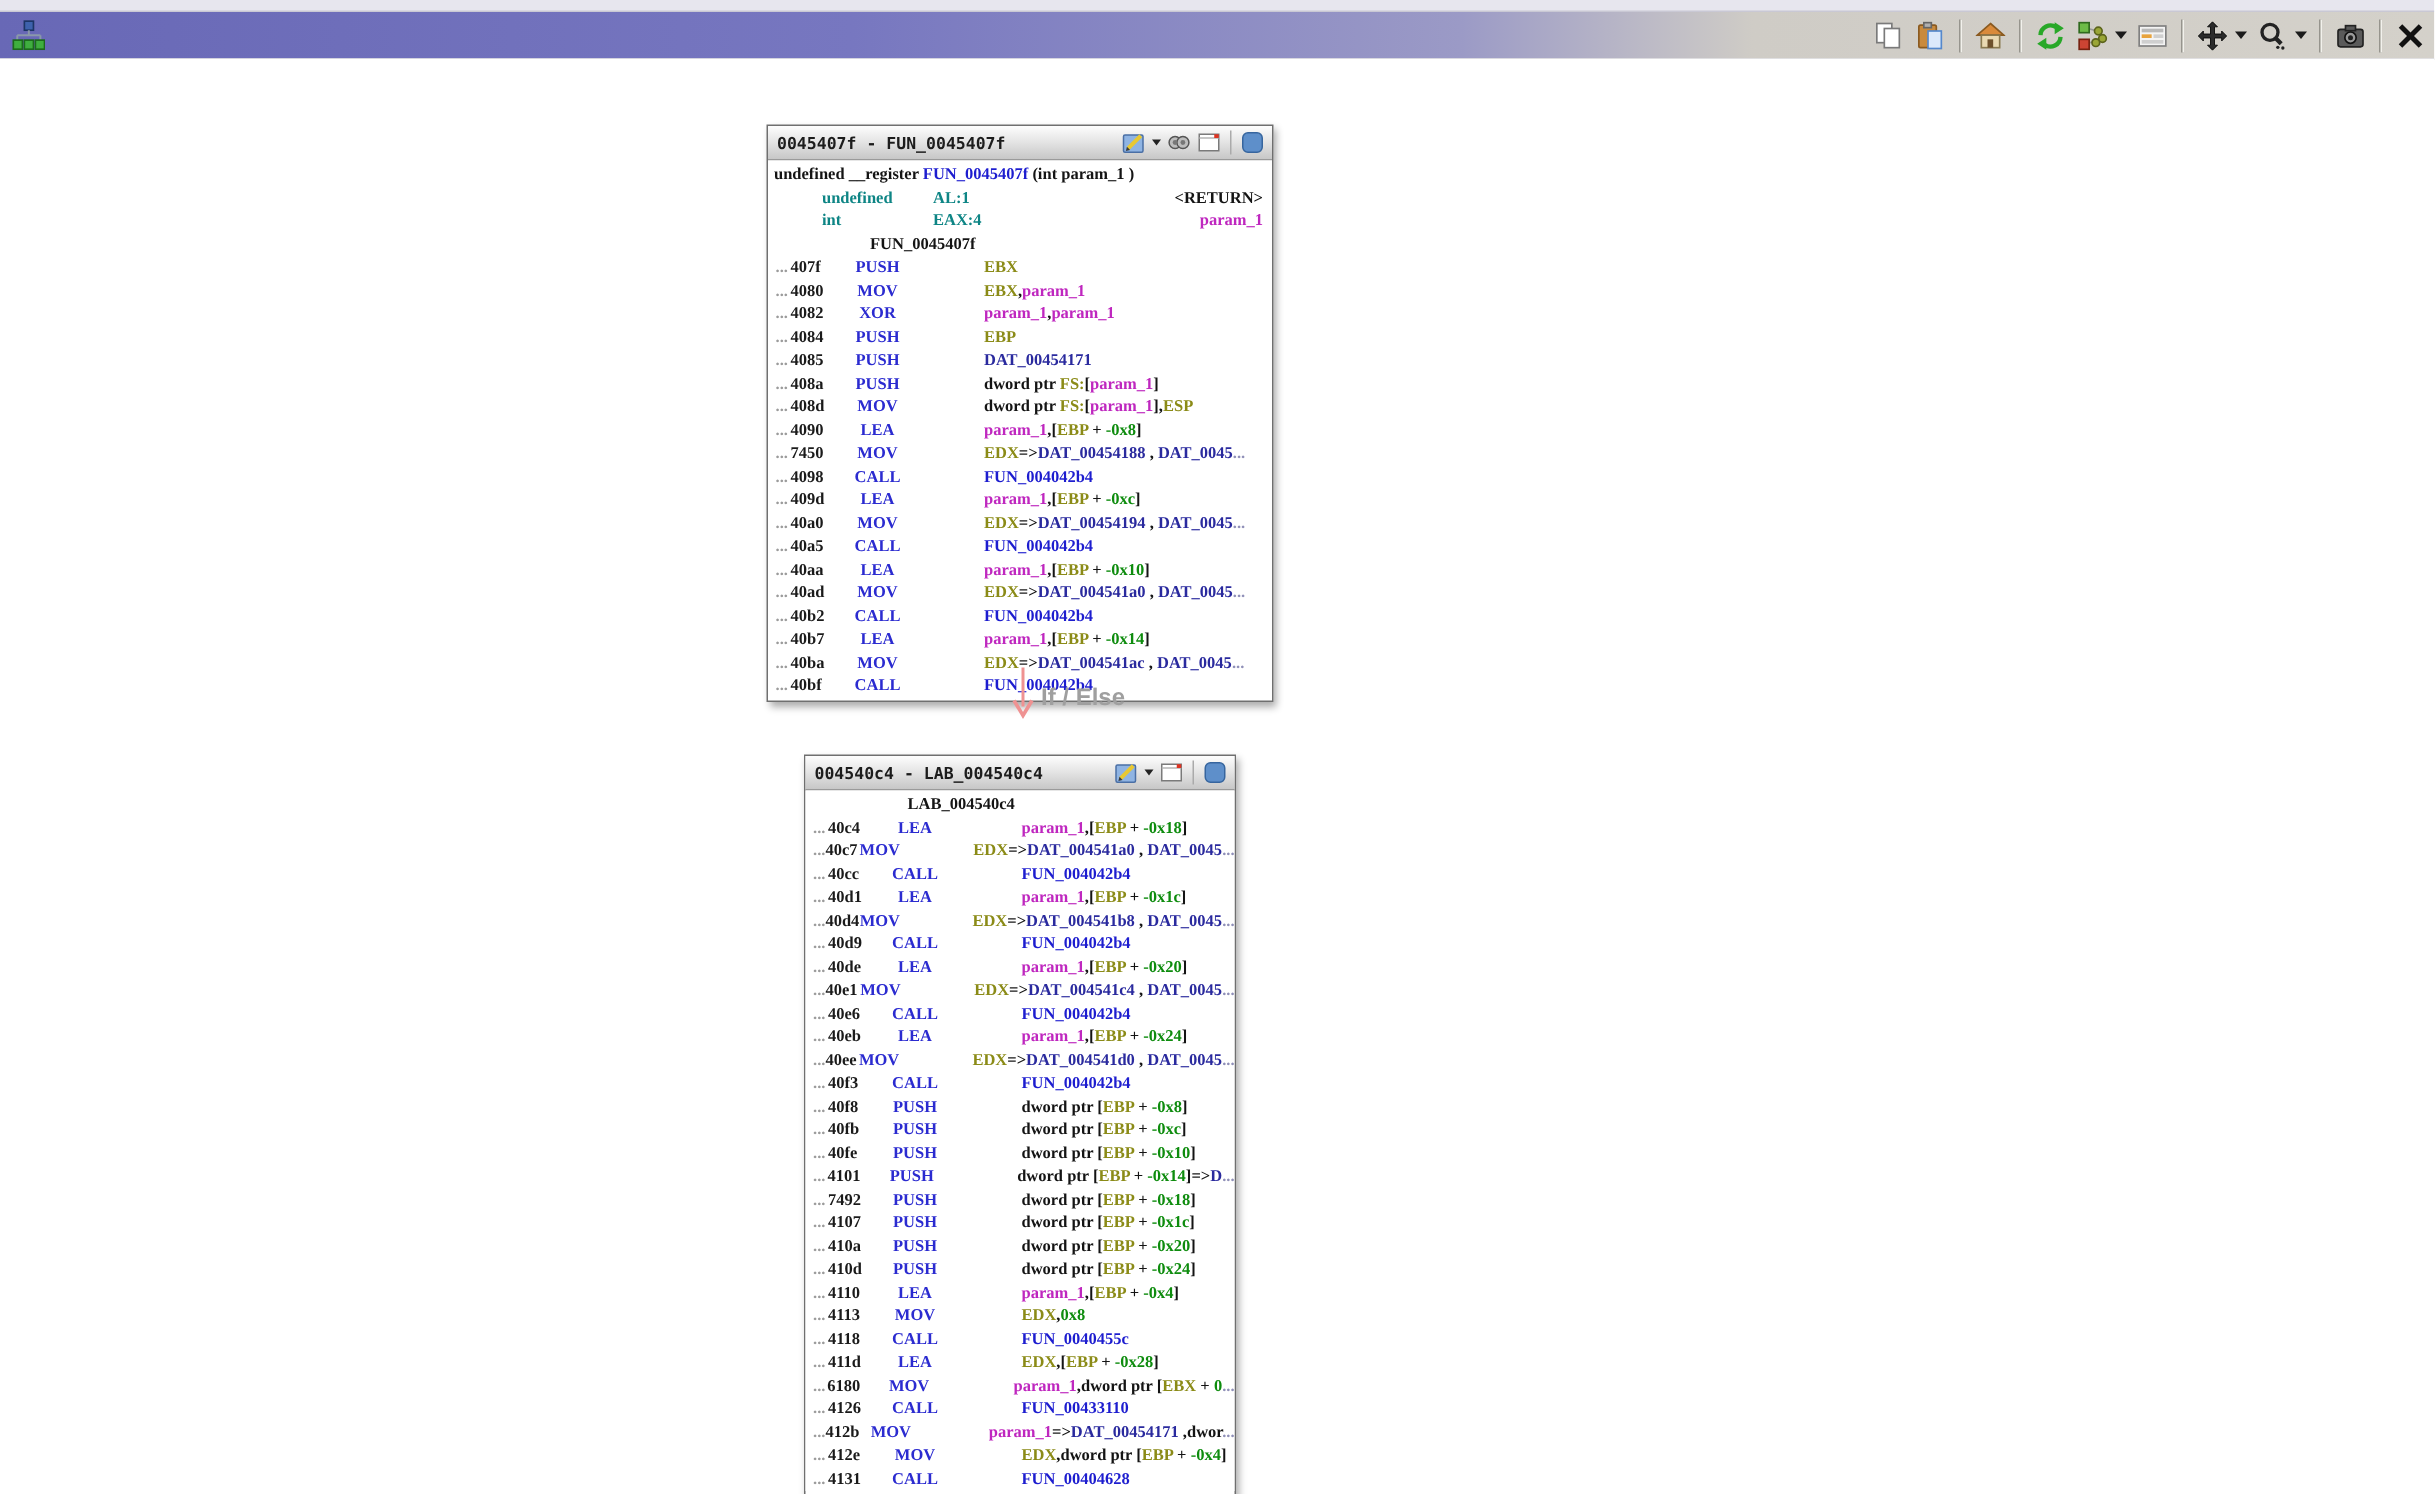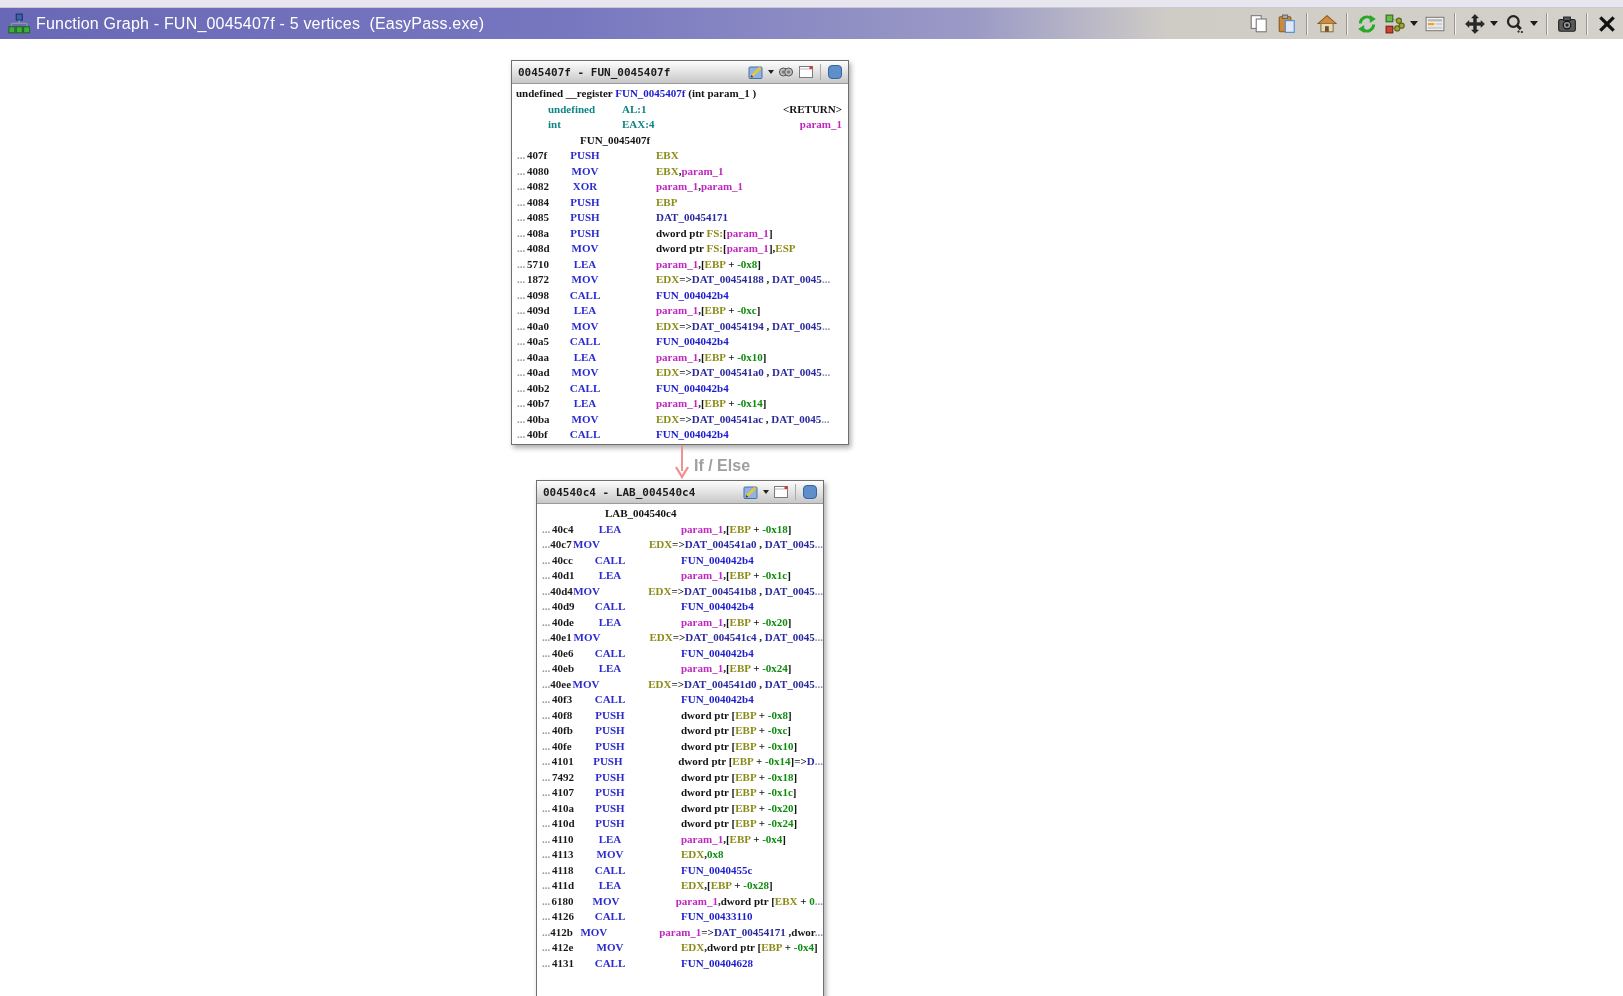--- a/index.html
+++ b/index.html
@@ -16,21 +16,21 @@
   .tbtn{display:inline-flex;align-items:center;justify-content:center;width:26px;height:26px;
         background:transparent;border:none;padding:0;margin:0 1px;cursor:pointer;}
   .tbtn svg{width:20px;height:20px;}
   .tsep{width:1px;height:22px;background:#96948d;border-right:1px solid #f2f1ec;margin:0 5px;}
   .dd{width:0;height:0;border-left:4px solid transparent;border-right:4px solid transparent;
       border-top:5px solid #1b1b1b;margin:0 3px 0 1px;display:inline-block;}
   
   .canvas{position:absolute;left:0;top:39px;width:1623px;height:957px;background:#ffffff;}
   
   .block{position:absolute;background:#fff;border:1px solid #6f6f6f;
-         box-shadow:2px 3px 5px rgba(0,0,0,.33);box-sizing:border-box;}
+         box-shadow:2px 3px 5px rgba(0,0,0,.33);box-sizing:border-box;margin-top:23px;}
   .block-header{height:22px;display:flex;align-items:center;
      background:linear-gradient(180deg,#fdfdfd 0%,#e6e6e6 45%,#c7c7c7 100%);
      border-bottom:1px solid #9a9a9a;padding:0 3px 0 6px;}
   .block-title{font-family:"DejaVu Sans Mono",monospace;font-size:11px;font-weight:700;color:#1c1c1c;
      flex:1;white-space:pre;overflow:hidden;}
   .hdr-icons{display:flex;align-items:center;}
   .hbtn{display:inline-flex;align-items:center;justify-content:center;width:18px;height:18px;
         background:transparent;border:none;padding:0;margin:0 1px;cursor:pointer;}
   .hbtn svg{width:16px;height:16px;}
   .hsep{width:1px;height:16px;background:#aaa;margin:0 4px;}
@@ -69,21 +69,20 @@
         <rect x="7.5" y="1" width="5.5" height="5.5" fill="#3e62ad" stroke="#1d3566"></rect>
         <line x1="10.2" y1="6.5" x2="10.2" y2="9.5" stroke="#8a98aa" stroke-width="1.2"></line>
         <line x1="3.2" y1="9.5" x2="17.2" y2="9.5" stroke="#8a98aa" stroke-width="1.2"></line>
         <line x1="3.2" y1="9.5" x2="3.2" y2="12.5" stroke="#8a98aa" stroke-width="1.2"></line>
         <line x1="17.2" y1="9.5" x2="17.2" y2="12.5" stroke="#8a98aa" stroke-width="1.2"></line>
         <rect x="0.8" y="12.5" width="5.5" height="5.5" fill="#3fae3f" stroke="#1c6a1c"></rect>
         <rect x="7.5" y="12.5" width="5.5" height="5.5" fill="#3fae3f" stroke="#1c6a1c"></rect>
         <rect x="14.2" y="12.5" width="5.5" height="5.5" fill="#3fae3f" stroke="#1c6a1c"></rect>
       </svg>
     </span>
-    <span class="title-text">Function Graph - FUN_0045407f - 5 vertices  (EasyPass.exe)</span>
     <div class="toolbar" id="toolbar">
         <button class="tbtn">
           <svg viewBox="0 0 18 18">
             <rect x="2" y="1.5" width="9" height="11.5" fill="#fff" stroke="#7a7a7a"></rect>
             <rect x="6.5" y="4.5" width="9" height="11.5" fill="#fff" stroke="#7a7a7a"></rect>
           </svg>
         </button>
         <button class="tbtn">
           <svg viewBox="0 0 18 18">
             <rect x="2" y="2.5" width="10.5" height="13.5" rx="1" fill="#c98a3d" stroke="#8a5a20"></rect>
@@ -206,22 +205,22 @@
           <div class="code-row"><span class="sig-l"><span class="c-t">undefined</span></span><span class="sig-m"><span class="c-t">AL:1</span></span><span class="sig-r"><span class="c-k">&lt;RETURN&gt;</span></span></div>
           <div class="code-row"><span class="sig-l"><span class="c-t">int</span></span><span class="sig-m"><span class="c-t">EAX:4</span></span><span class="sig-r"><span class="c-v">param_1</span></span></div>
           <div class="code-row label-row c-k">FUN_0045407f</div>
           <div class="code-row"><span class="ins-p c-p">...</span><span class="ins-a c-a">407f</span><span class="ins-m c-m">PUSH</span><span class="ins-o"><span class="c-r">EBX</span></span></div>
           <div class="code-row"><span class="ins-p c-p">...</span><span class="ins-a c-a">4080</span><span class="ins-m c-m">MOV</span><span class="ins-o"><span class="c-r">EBX</span><span class="c-k">,</span><span class="c-v">param_1</span></span></div>
           <div class="code-row"><span class="ins-p c-p">...</span><span class="ins-a c-a">4082</span><span class="ins-m c-m">XOR</span><span class="ins-o"><span class="c-v">param_1</span><span class="c-k">,</span><span class="c-v">param_1</span></span></div>
           <div class="code-row"><span class="ins-p c-p">...</span><span class="ins-a c-a">4084</span><span class="ins-m c-m">PUSH</span><span class="ins-o"><span class="c-r">EBP</span></span></div>
           <div class="code-row"><span class="ins-p c-p">...</span><span class="ins-a c-a">4085</span><span class="ins-m c-m">PUSH</span><span class="ins-o"><span class="c-d">DAT_00454171</span></span></div>
           <div class="code-row"><span class="ins-p c-p">...</span><span class="ins-a c-a">408a</span><span class="ins-m c-m">PUSH</span><span class="ins-o"><span class="c-k">dword ptr </span><span class="c-r">FS:</span><span class="c-k">[</span><span class="c-v">param_1</span><span class="c-k">]</span></span></div>
           <div class="code-row"><span class="ins-p c-p">...</span><span class="ins-a c-a">408d</span><span class="ins-m c-m">MOV</span><span class="ins-o"><span class="c-k">dword ptr </span><span class="c-r">FS:</span><span class="c-k">[</span><span class="c-v">param_1</span><span class="c-k">]</span><span class="c-k">,</span><span class="c-r">ESP</span></span></div>
-          <div class="code-row"><span class="ins-p c-p">...</span><span class="ins-a c-a">5710</span><span class="ins-m c-m">LEA</span><span class="ins-o"><span class="c-v">param_1</span><span class="c-k">,[</span><span class="c-r">EBP</span><span class="c-k"> + </span><span class="c-s">-0x8</span><span class="c-k">]</span></span></div>
-          <div class="code-row"><span class="ins-p c-p">...</span><span class="ins-a c-a">1872</span><span class="ins-m c-m">MOV</span><span class="ins-o"><span class="c-r">EDX</span><span class="c-k">=&gt;</span><span class="c-d">DAT_00454188</span><span class="c-k"> , </span><span class="c-d">DAT_0045</span><span class="c-e">...</span></span></div>
+          <div class="code-row"><span class="ins-p c-p">...</span><span class="ins-a c-a">4090</span><span class="ins-m c-m">LEA</span><span class="ins-o"><span class="c-v">param_1</span><span class="c-k">,[</span><span class="c-r">EBP</span><span class="c-k"> + </span><span class="c-s">-0x8</span><span class="c-k">]</span></span></div>
+          <div class="code-row"><span class="ins-p c-p">...</span><span class="ins-a c-a">7450</span><span class="ins-m c-m">MOV</span><span class="ins-o"><span class="c-r">EDX</span><span class="c-k">=&gt;</span><span class="c-d">DAT_00454188</span><span class="c-k"> , </span><span class="c-d">DAT_0045</span><span class="c-e">...</span></span></div>
           <div class="code-row"><span class="ins-p c-p">...</span><span class="ins-a c-a">4098</span><span class="ins-m c-m">CALL</span><span class="ins-o"><span class="c-f">FUN_004042b4</span></span></div>
           <div class="code-row"><span class="ins-p c-p">...</span><span class="ins-a c-a">409d</span><span class="ins-m c-m">LEA</span><span class="ins-o"><span class="c-v">param_1</span><span class="c-k">,[</span><span class="c-r">EBP</span><span class="c-k"> + </span><span class="c-s">-0xc</span><span class="c-k">]</span></span></div>
           <div class="code-row"><span class="ins-p c-p">...</span><span class="ins-a c-a">40a0</span><span class="ins-m c-m">MOV</span><span class="ins-o"><span class="c-r">EDX</span><span class="c-k">=&gt;</span><span class="c-d">DAT_00454194</span><span class="c-k"> , </span><span class="c-d">DAT_0045</span><span class="c-e">...</span></span></div>
           <div class="code-row"><span class="ins-p c-p">...</span><span class="ins-a c-a">40a5</span><span class="ins-m c-m">CALL</span><span class="ins-o"><span class="c-f">FUN_004042b4</span></span></div>
           <div class="code-row"><span class="ins-p c-p">...</span><span class="ins-a c-a">40aa</span><span class="ins-m c-m">LEA</span><span class="ins-o"><span class="c-v">param_1</span><span class="c-k">,[</span><span class="c-r">EBP</span><span class="c-k"> + </span><span class="c-s">-0x10</span><span class="c-k">]</span></span></div>
           <div class="code-row"><span class="ins-p c-p">...</span><span class="ins-a c-a">40ad</span><span class="ins-m c-m">MOV</span><span class="ins-o"><span class="c-r">EDX</span><span class="c-k">=&gt;</span><span class="c-d">DAT_004541a0</span><span class="c-k"> , </span><span class="c-d">DAT_0045</span><span class="c-e">...</span></span></div>
           <div class="code-row"><span class="ins-p c-p">...</span><span class="ins-a c-a">40b2</span><span class="ins-m c-m">CALL</span><span class="ins-o"><span class="c-f">FUN_004042b4</span></span></div>
           <div class="code-row"><span class="ins-p c-p">...</span><span class="ins-a c-a">40b7</span><span class="ins-m c-m">LEA</span><span class="ins-o"><span class="c-v">param_1</span><span class="c-k">,[</span><span class="c-r">EBP</span><span class="c-k"> + </span><span class="c-s">-0x14</span><span class="c-k">]</span></span></div>
           <div class="code-row"><span class="ins-p c-p">...</span><span class="ins-a c-a">40ba</span><span class="ins-m c-m">MOV</span><span class="ins-o"><span class="c-r">EDX</span><span class="c-k">=&gt;</span><span class="c-d">DAT_004541ac</span><span class="c-k"> , </span><span class="c-d">DAT_0045</span><span class="c-e">...</span></span></div>
           <div class="code-row"><span class="ins-p c-p">...</span><span class="ins-a c-a">40bf</span><span class="ins-m c-m">CALL</span><span class="ins-o"><span class="c-f">FUN_004042b4</span></span></div>

